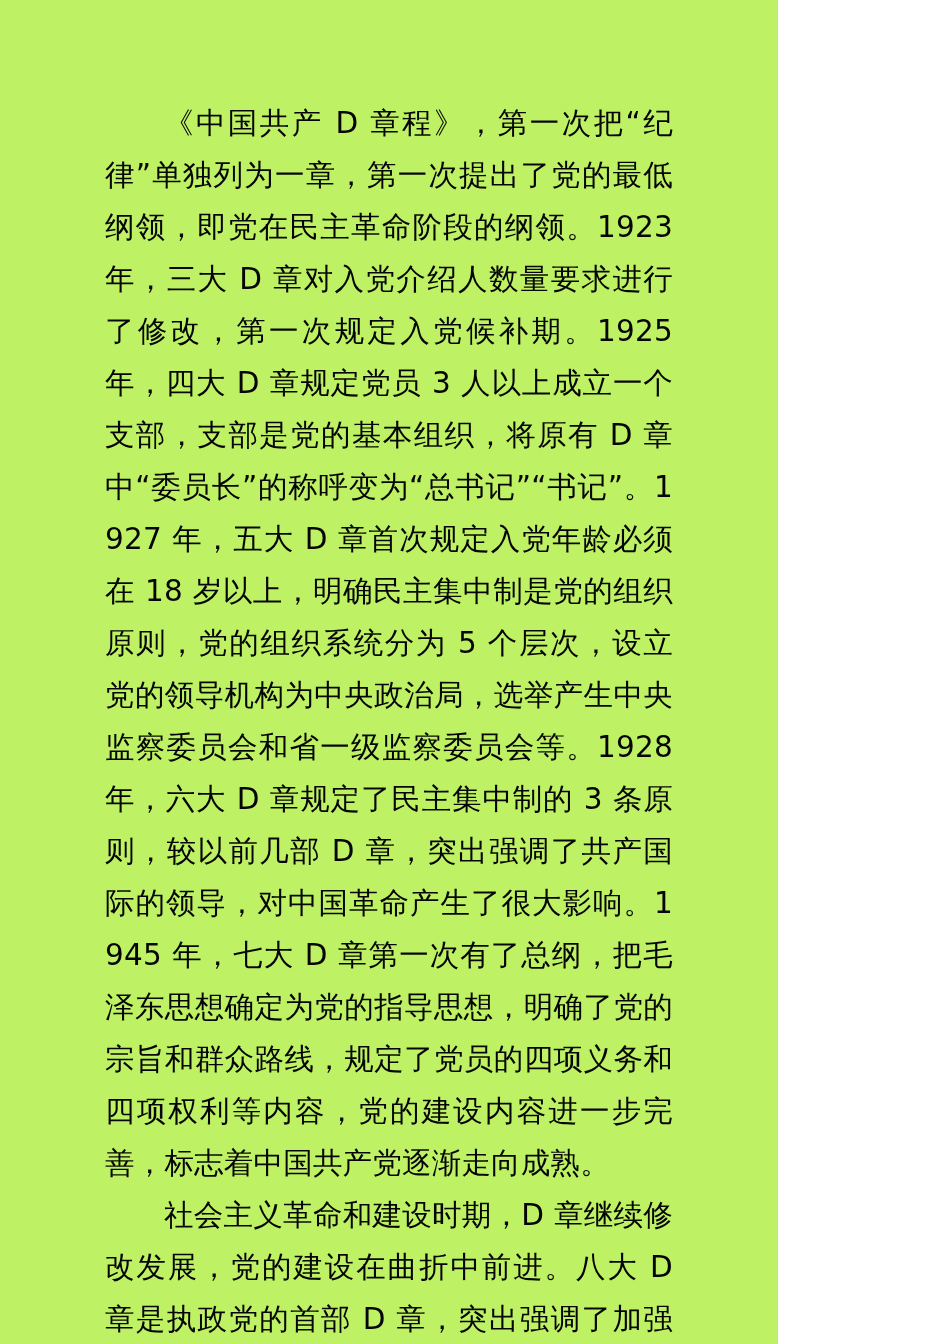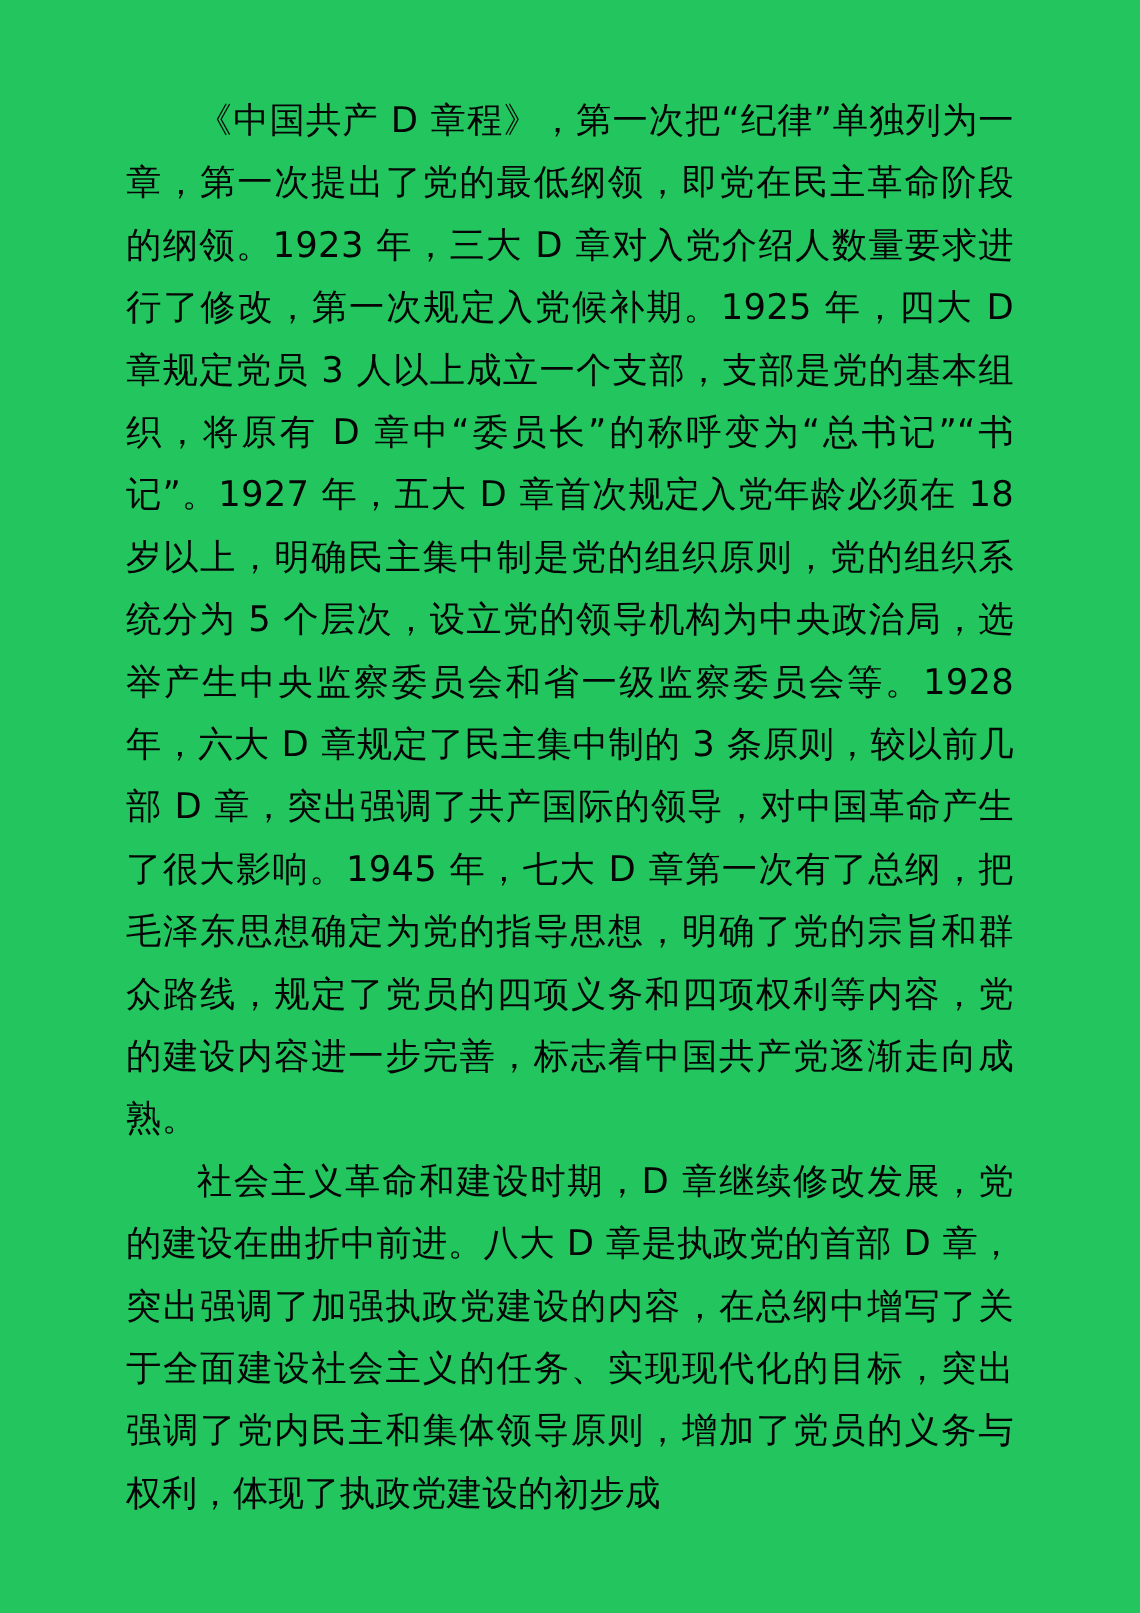--- a/index.html
+++ b/index.html
@@ -9,25 +9,25 @@
   }
   body {
     width: 950px;
     height: 1344px;
     font-family: "DejaVu Sans", "Liberation Sans", sans-serif;
     color: #000000;
     overflow: hidden;
   }
   .page {
     position: relative;
-    width: 950px;
+    width: 778px;
     height: 1344px;
-    background: #22c55e;
+    background: #bef264;
     box-sizing: border-box;
-    padding: 74px 105px 40px 105px;
+    padding: 97px 105px 40px 105px;
   }
   .doc-body {
     font-size: 29.5px;
     line-height: 52px;
     text-align: justify;
     text-justify: inter-ideograph;
     letter-spacing: 0.2px;
     color: #050505;
   }
   .para {

